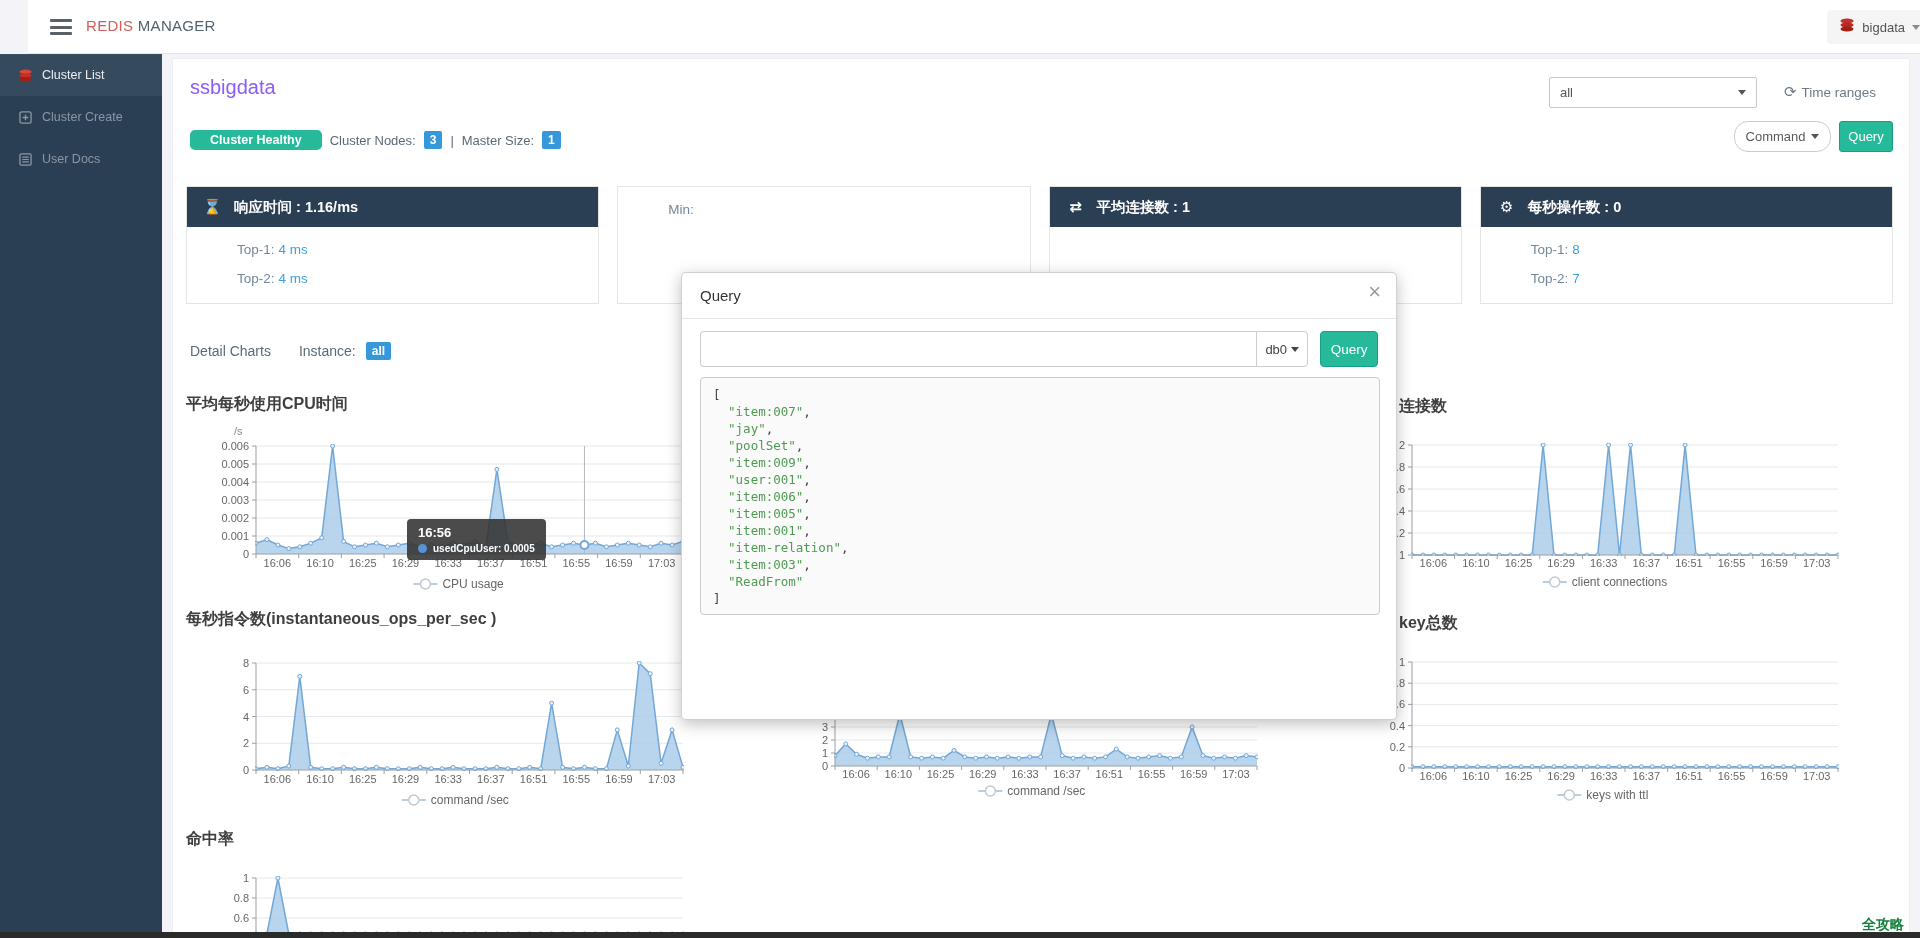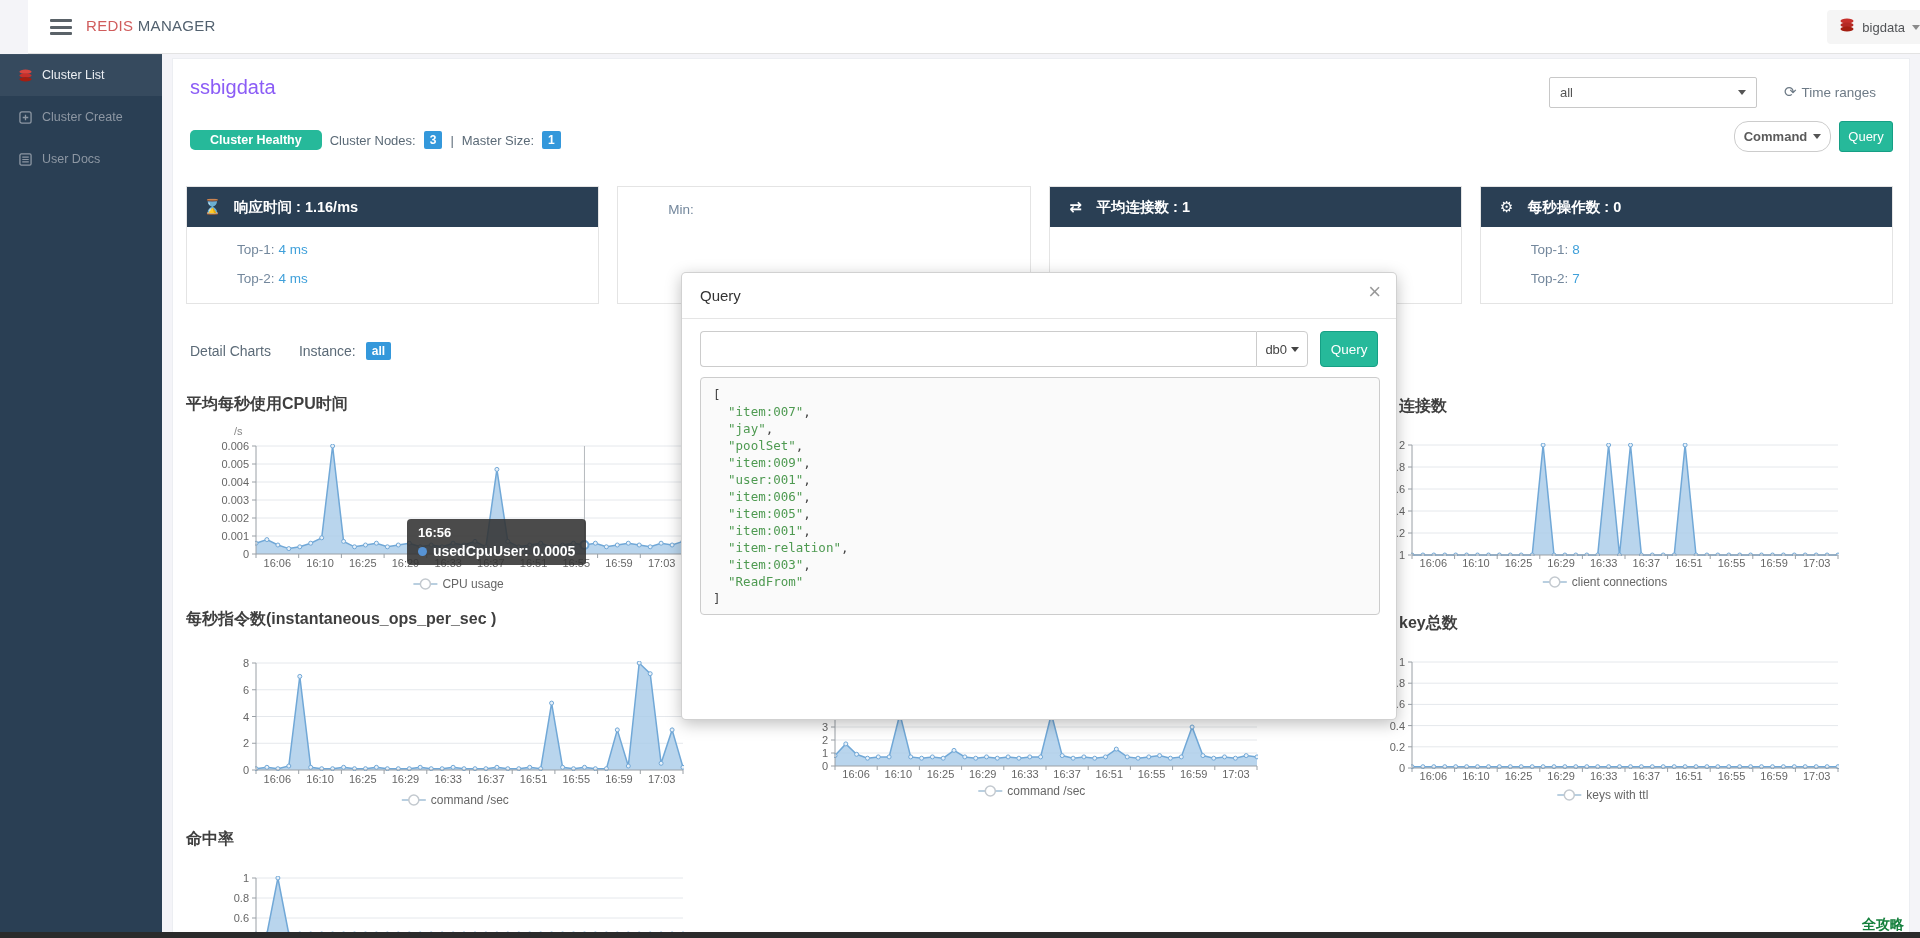--- a/index.html
+++ b/index.html
@@ -28,21 +28,21 @@
 
   .page-title { position:absolute; left:190px; top:76px; font-size:20px; color:#8b5cf6; }
   .range-select { position:absolute; left:1549px; top:77px; width:208px; height:31px; background:#fff; border:1px solid #c8c8c8; border-radius:2px; font-size:13px; color:#555; display:flex; align-items:center; justify-content:space-between; padding:0 10px; cursor:pointer; }
   .time-ranges { position:absolute; left:1784px; top:83px; font-size:13.5px; color:#6d7a86; display:flex; align-items:center; gap:5px; cursor:pointer; }
   .time-ranges .ticon { font-size:15px; color:#6d7a86; }
 
   .health-row { position:absolute; left:190px; top:130px; display:flex; align-items:center; gap:8px; font-size:13px; color:#5b6a77; }
   .badge-teal { background:#26b99a; color:#fff; font-weight:bold; font-size:12.5px; padding:3px 20px; border-radius:5px; }
   .badge-blue { background:#3498db; color:#fff; font-weight:bold; font-size:12px; padding:2px 6px; border-radius:2px; }
 
-  .cmd-btn { position:absolute; left:1734px; top:121px; width:97px; height:31px; background:#fff; border:1px solid #ccc; border-radius:14px; font-size:13px; color:#5a5a5a; display:flex; align-items:center; justify-content:center; gap:6px; cursor:pointer;font-weight:bold; }
+  .cmd-btn { position:absolute; left:1734px; top:121px; width:97px; height:31px; background:#fff; border:1px solid #ccc; border-radius:14px; font-size:13px; color:#5a5a5a; display:flex; align-items:center; justify-content:center; gap:6px; cursor:pointer; }
   .query-btn-hdr { position:absolute; left:1839px; top:121px; width:54px; height:31px; background:#26b99a; border:1px solid #169f85; border-radius:3px; color:#fff; font-size:13px; display:flex; align-items:center; justify-content:center; cursor:pointer; }
 
   
   .cards-row { position:absolute; left:186px; top:186px; right:27px; display:flex; gap:18px; }
   .stat-card { flex:1; background:#fff; border:1px solid #e4e4e4; }
   .stat-head { height:40px; background:#2a3f54; color:#fff; display:flex; align-items:center; gap:12px; padding-left:17px; font-size:14.5px; font-weight:bold; }
   .stat-head .cicon { width:18px; display:flex; justify-content:center; font-size:15px; color:#fff; }
   .stat-body { padding:8px 0 10px 50px; }
   .stat-row { height:29px; line-height:29px; font-size:13.5px; color:#73879c; }
   .stat-row .val { color:#3fa0da; margin-left:4px; }
@@ -51,21 +51,21 @@
   .detail-row { position:absolute; left:190px; top:342px; display:flex; align-items:center; gap:10px; font-size:14px; color:#5b6a77; }
   .chart { position:absolute; }
   .chart svg { overflow:visible; display:block; }
   .ct { font-size:16px; font-weight:bold; fill:#3f3f3f; }
   .tick-lab { font-size:11px; fill:#666; }
   .unit-lab { font-size:11px; fill:#888; }
   .legend-t { font-size:12px; fill:#666; }
 
   .tooltip { position:absolute; background:rgba(50,50,50,0.88); border-radius:4px; color:#fff; padding:6px 11px; z-index:6; pointer-events:none; }
   .tooltip .t1 { font-size:13px; font-weight:bold; margin-bottom:3px; }
-  .tooltip .t2 { font-size:14px; font-weight:bold; display:flex; align-items:center; gap:6px; white-space:nowrap; }
+  .tooltip .t2 { font-size:10px; font-weight:bold; display:flex; align-items:center; gap:6px; white-space:nowrap; }
   .tooltip .dot { width:9px; height:9px; border-radius:50%; background:#5793d4; display:inline-block; }
 
   
   .modal { position:absolute; left:681px; top:272px; width:716px; height:448px; background:#fff; border:1px solid rgba(0,0,0,0.18); border-radius:5px; box-shadow:0 4px 16px rgba(0,0,0,0.25); z-index:30; }
   .modal-head { height:46px; border-bottom:1px solid #e5e5e5; display:flex; align-items:center; padding:0 18px; font-size:15px; color:#333; }
   .modal-close { position:absolute; right:15px; top:8px; font-size:22px; color:#000; opacity:0.4; cursor:pointer; line-height:1; }
   .modal-body { padding:12px 18px; }
   .input-row { display:flex; }
   .q-input { width:558px; height:36px; border:1px solid #ccc; border-right:none; border-radius:4px 0 0 4px; padding:0 10px; font-size:13px; color:#333; outline:none; }
   .db-btn { width:52px; height:36px; background:#fff; border:1px solid #ccc; border-radius:0 4px 4px 0; font-size:13px; color:#444; display:flex; align-items:center; justify-content:center; gap:4px; cursor:pointer; }

